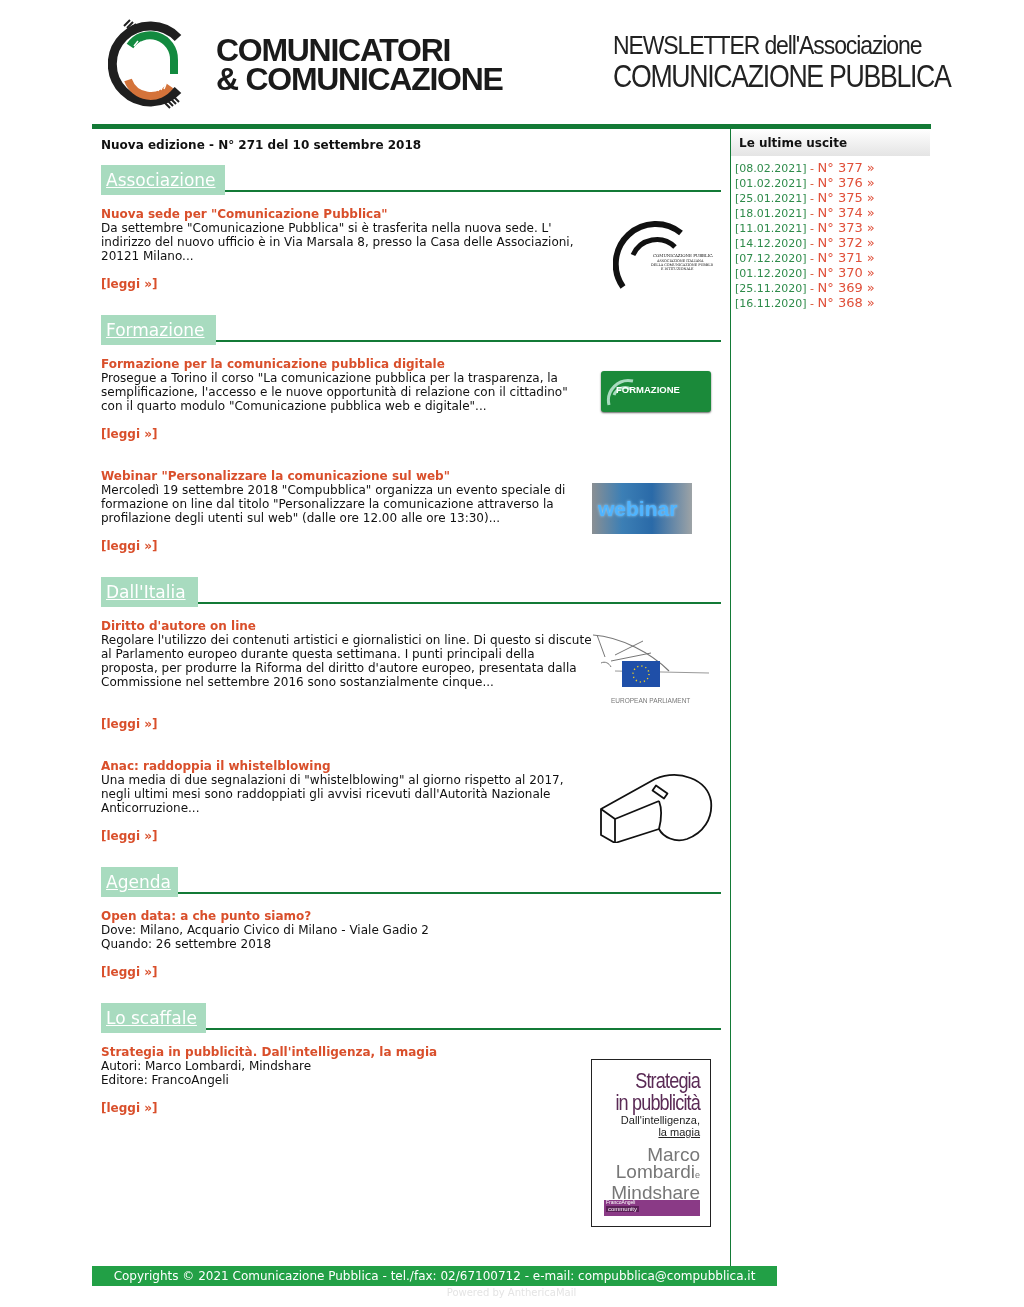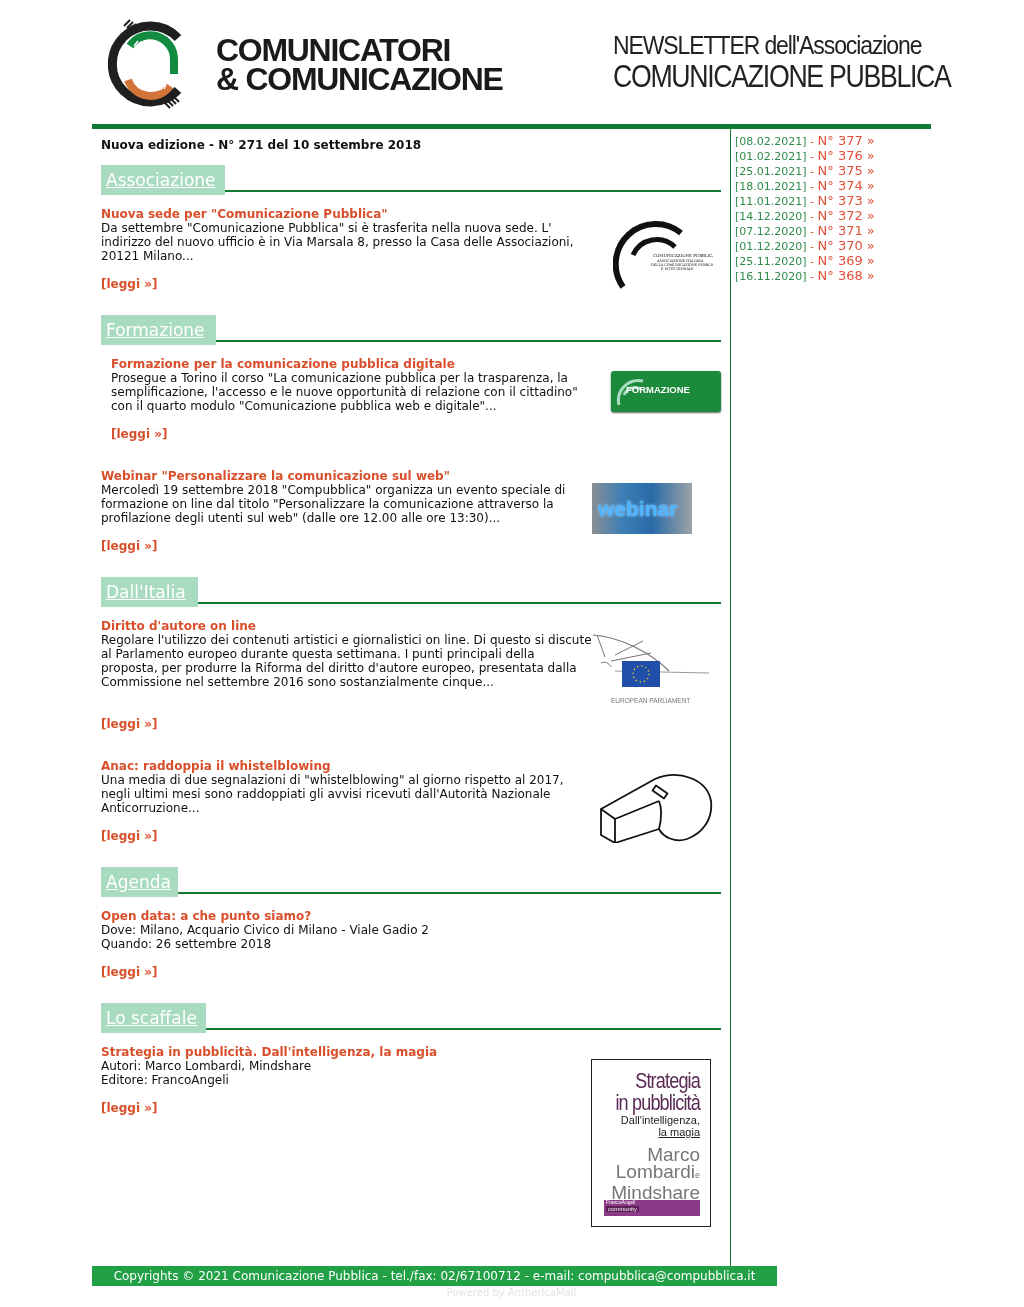--- a/index.html
+++ b/index.html
@@ -97,21 +97,21 @@
       <text x="44" y="43" font-size="3.4" fill="#111" font-family="DejaVu Serif, serif">ASSOCIAZIONE ITALIANA</text>
       <text x="38" y="47" font-size="3.4" fill="#111" font-family="DejaVu Serif, serif">DELLA COMUNICAZIONE PUBBLICA</text>
       <text x="48" y="51" font-size="3.4" fill="#111" font-family="DejaVu Serif, serif">E ISTITUZIONALE</text>
     </svg>
   </div>
 
   <div class="section-head" style="top:186px;">
     <div class="section-tab" style="width:115px;">Formazione</div>
     <div class="section-line" style="left:115px;"></div>
   </div>
-  <div class="article" style="top:228px; height:90px;margin-left:10px;">
+  <div class="article" style="top:228px; height:90px;">
     <div class="a-title">Formazione per la comunicazione pubblica digitale</div>
     <div class="a-body">Prosegue a Torino il corso "La comunicazione pubblica per la trasparenza, la semplificazione, l'accesso e le nuove opportunità di relazione con il cittadino" con il quarto modulo "Comunicazione pubblica web e digitale"...</div>
     <div class="a-more" style="top:70px;">[leggi »]</div>
     <div class="a-img" style="left:500px; top:14px; width:110px; height:41px; background:#1b8a3a; border-radius:3px; box-shadow:0 1px 2px #666;">
       <svg style="position:absolute; left:4px; top:4px; width:30px; height:32px;" viewBox="0 0 30 32">
         <path d="M4 30 A20 20 0 0 1 28 6" fill="none" stroke="#a8dbbf" stroke-width="3"></path>
         <path d="M9 20 A12 12 0 0 1 26 14" fill="none" stroke="#a8dbbf" stroke-width="3"></path>
       </svg>
       <span style="position:absolute; left:15px; top:13px; color:#fff; font-size:9.5px; font-weight:bold; font-family:'Liberation Sans',sans-serif;">FORMAZIONE</span>
     </div>
@@ -194,20 +194,21 @@
         <span style="position:absolute; left:2px; top:-1px; font-size:5px; color:#fff;">FrancoAngeli</span>
         <span style="position:absolute; left:2px; top:6px; font-size:6px; color:#fff; background:#5a1f57; padding:0 2px;">community</span>
       </div>
     </div>
   </div>
 </div>
 
 <div class="vline"></div>
 
 <div class="sidebar">
+  <div class="sidebar-head">Le ultime uscite</div>
   <div class="issues">
     <div class="issue"><span class="issue-date">[08.02.2021]</span><span class="issue-sep"> - </span><span class="issue-num">N° 377 »</span></div>
     <div class="issue"><span class="issue-date">[01.02.2021]</span><span class="issue-sep"> - </span><span class="issue-num">N° 376 »</span></div>
     <div class="issue"><span class="issue-date">[25.01.2021]</span><span class="issue-sep"> - </span><span class="issue-num">N° 375 »</span></div>
     <div class="issue"><span class="issue-date">[18.01.2021]</span><span class="issue-sep"> - </span><span class="issue-num">N° 374 »</span></div>
     <div class="issue"><span class="issue-date">[11.01.2021]</span><span class="issue-sep"> - </span><span class="issue-num">N° 373 »</span></div>
     <div class="issue"><span class="issue-date">[14.12.2020]</span><span class="issue-sep"> - </span><span class="issue-num">N° 372 »</span></div>
     <div class="issue"><span class="issue-date">[07.12.2020]</span><span class="issue-sep"> - </span><span class="issue-num">N° 371 »</span></div>
     <div class="issue"><span class="issue-date">[01.12.2020]</span><span class="issue-sep"> - </span><span class="issue-num">N° 370 »</span></div>
     <div class="issue"><span class="issue-date">[25.11.2020]</span><span class="issue-sep"> - </span><span class="issue-num">N° 369 »</span></div>

